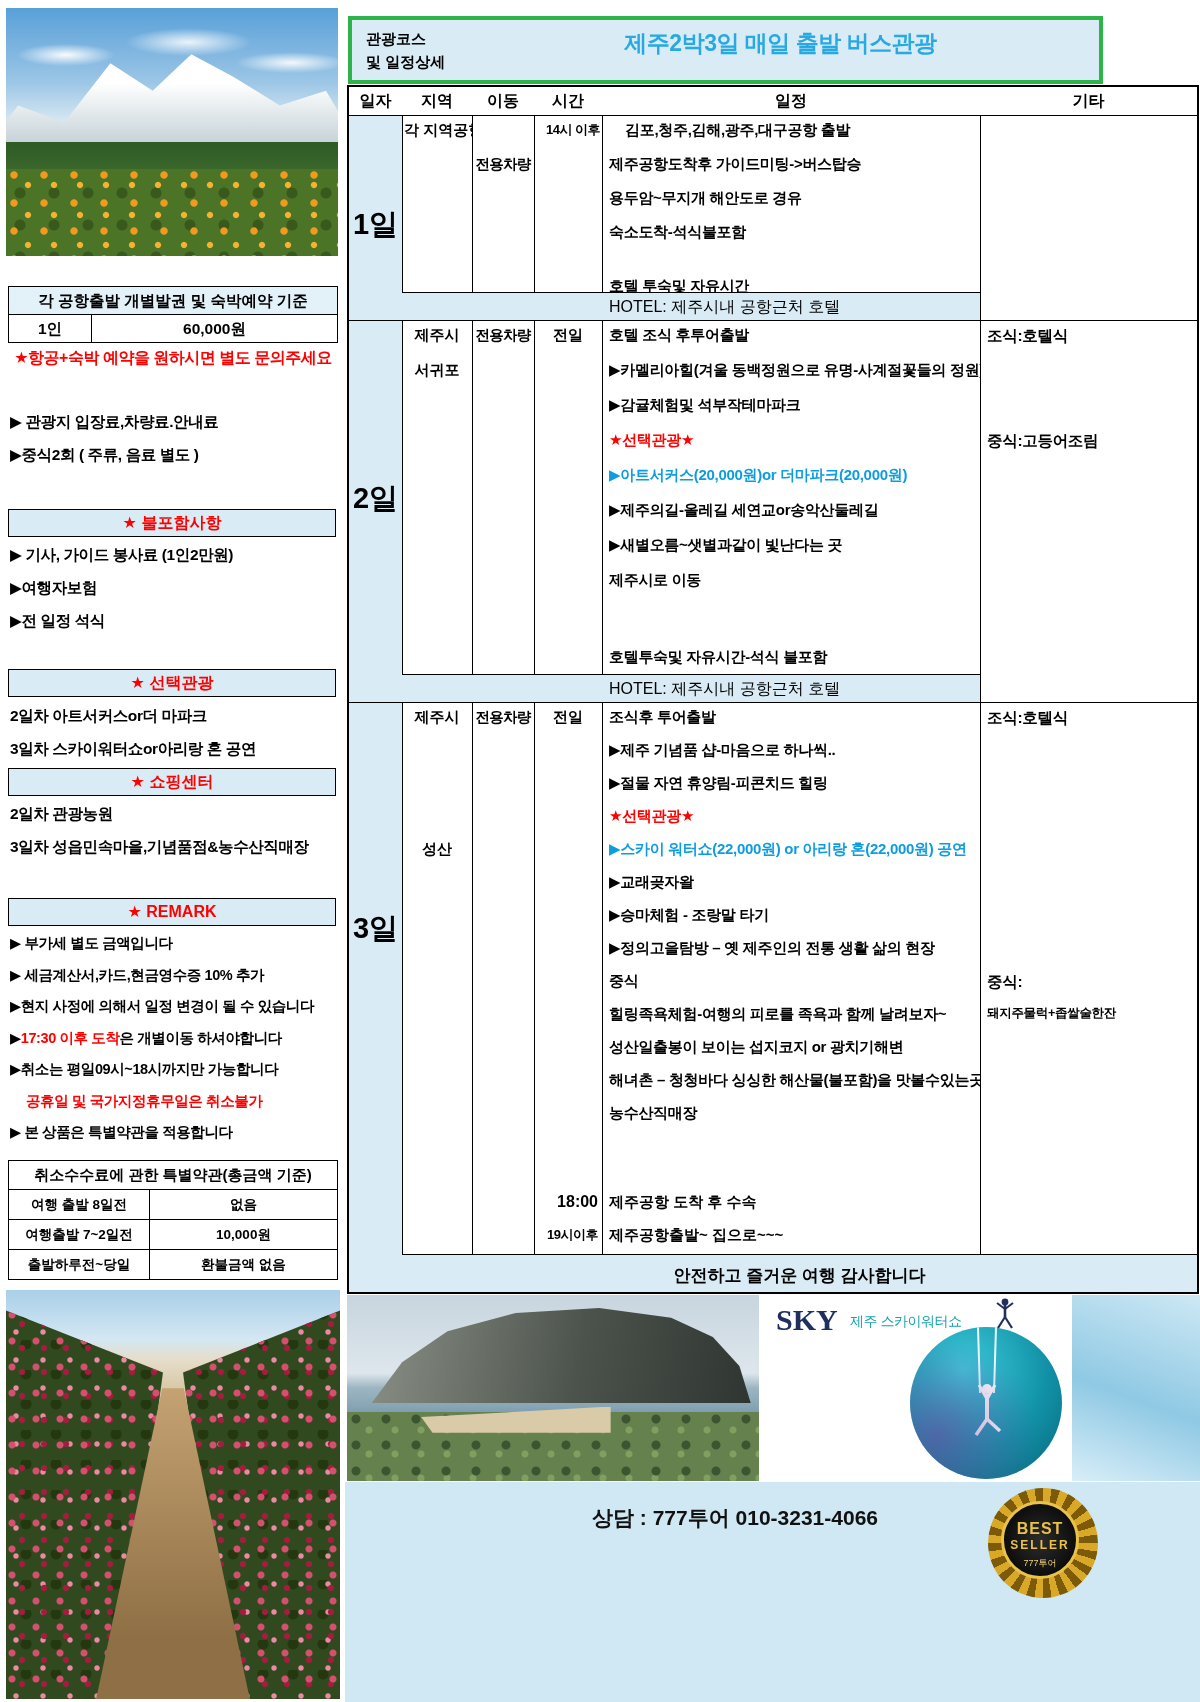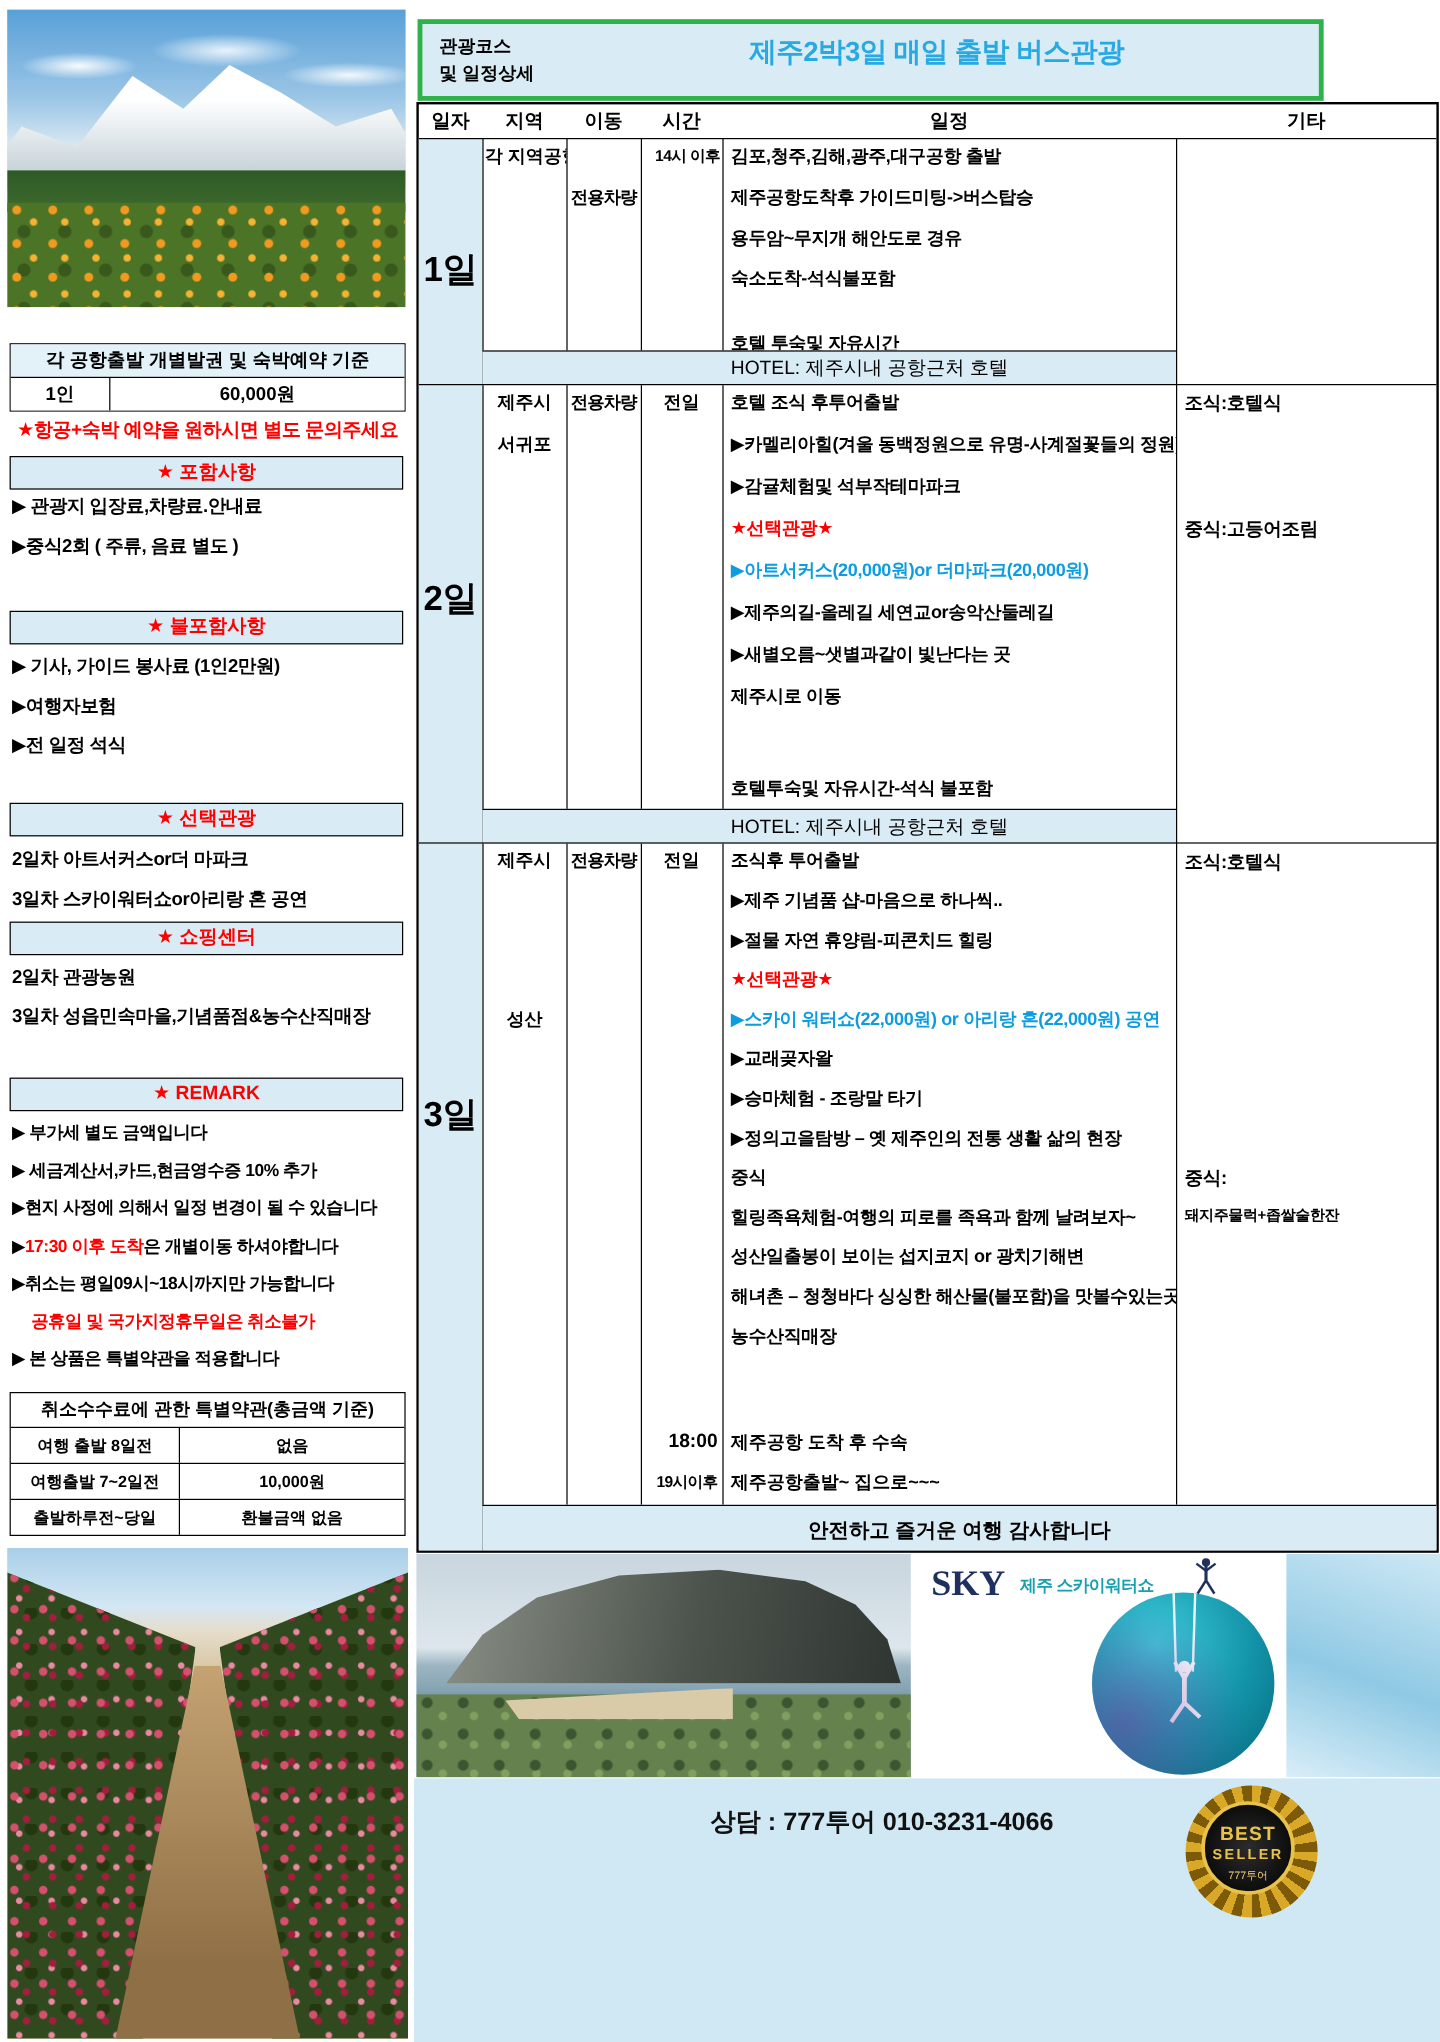--- a/index.html
+++ b/index.html
@@ -108,21 +108,21 @@
     background-size:30px 26px,26px 24px;}
   .sand{position:absolute;left:18%;bottom:26%;width:46%;height:14%;background:#d9cba8;
     clip-path:polygon(0 40%,100% 0,100% 100%,6% 100%);}
 
   
   .skypanel{position:absolute;left:762px;top:1295px;width:438px;height:186px;background:#fff;overflow:hidden;}
   .spray{position:absolute;right:0;top:0;width:128px;height:100%;
     background:linear-gradient(200deg,#cde8f4,#8fc9e4 55%,#d9eef8);}
   .sky-l1{position:absolute;left:14px;top:8px;font-family:"Liberation Serif","DejaVu Serif",serif;
     font-size:30px;font-weight:bold;color:#20305e;}
-  .sky-kr{position:absolute;left:88px;top:18px;font-size:14px;font-weight:bold;color:#18a0b0;letter-spacing:-0.5px;}
+  .sky-kr{position:absolute;left:88px;top:18px;font-size:14px;font-weight:normal;color:#18a0b0;letter-spacing:-0.5px;}
   .sky-acro{position:absolute;left:232px;top:2px;}
   .sky-l2{position:absolute;left:14px;top:44px;font-family:"Liberation Serif","DejaVu Serif",serif;
     font-size:29px;font-weight:bold;color:#20305e;letter-spacing:6px;}
   .show-circle{position:absolute;left:148px;top:32px;width:152px;height:152px;border-radius:50%;
     background:radial-gradient(circle at 35% 28%,#3ecadb,#1293a8 55%,#0a6f85 90%);overflow:hidden;}
   .show-circle .tint{position:absolute;left:0;top:0;width:100%;height:100%;
     background:radial-gradient(circle at 18% 72%,rgba(122,62,160,.55),transparent 60%);}
 
   
   .contactbar{position:absolute;left:345px;top:1482px;width:855px;height:220px;background:#cfe8f3;}
@@ -160,21 +160,20 @@
 
   <div class="price-table">
     <div class="pt-h">각 공항출발  개별발권 및 숙박예약 기준</div>
     <div class="pt-r">
       <div class="pt-c1">1인</div>
       <div class="pt-c2">60,000원</div>
     </div>
   </div>
   <div class="notice red">★항공+숙박 예약을 원하시면 별도 문의주세요</div>
 
-  <div class="sec-h" style="top:380px">★ 포함사항</div>
   <div class="sec-items" style="top:412px">
       <div class="line flow">▶ 관광지 입장료,차량료.안내료</div>
       <div class="line flow">▶중식2회 ( 주류, 음료 별도 )</div>
     </div>
 
   <div class="sec-h" style="top:509px">★ 불포함사항</div>
   <div class="sec-items" style="top:545px">
       <div class="line flow">▶ 기사, 가이드 봉사료 (1인2만원)</div>
       <div class="line flow">▶여행자보험</div>
       <div class="line flow">▶전 일정 석식</div>
@@ -239,21 +238,21 @@
     <div class="cell c-region" style="top:28px;height:177px">
         <div class="line abs" style="top: 6px;">각 지역공항</div>
       </div>
     <div class="cell c-trans" style="top:28px;height:177px">
         <div class="line abs" style="top: 40px;">전용차량</div>
       </div>
     <div class="cell c-time" style="top:28px;height:177px">
         <div class="line small right abs" style="top: 6px;">14시 이후</div>
       </div>
     <div class="cell c-sched" style="top:28px;height:177px">
-        <div class="line abs" style="top: 6px;">김포,청주,김해,광주,대구공항 출발</div>
+        <div class="line abs" style="top: 6px; margin-left: 16px;">김포,청주,김해,광주,대구공항 출발</div>
         <div class="line abs" style="top: 40px;">제주공항도착후 가이드미팅-&gt;버스탑승</div>
         <div class="line abs" style="top: 74px;">용두암~무지개 해안도로 경유</div>
         <div class="line abs" style="top: 108px;">숙소도착-석식불포함</div>
         <div class="line abs" style="top: 162.4px;">호텔 투숙및 자유시간</div>
       </div>
     <div class="cell c-etc" style="top:28px;height:177px"></div>
     <div class="hotel-band" style="top:205px">
       <span class="hotel-text">HOTEL: 제주시내 공항근처 호텔</span>
     </div>
 

